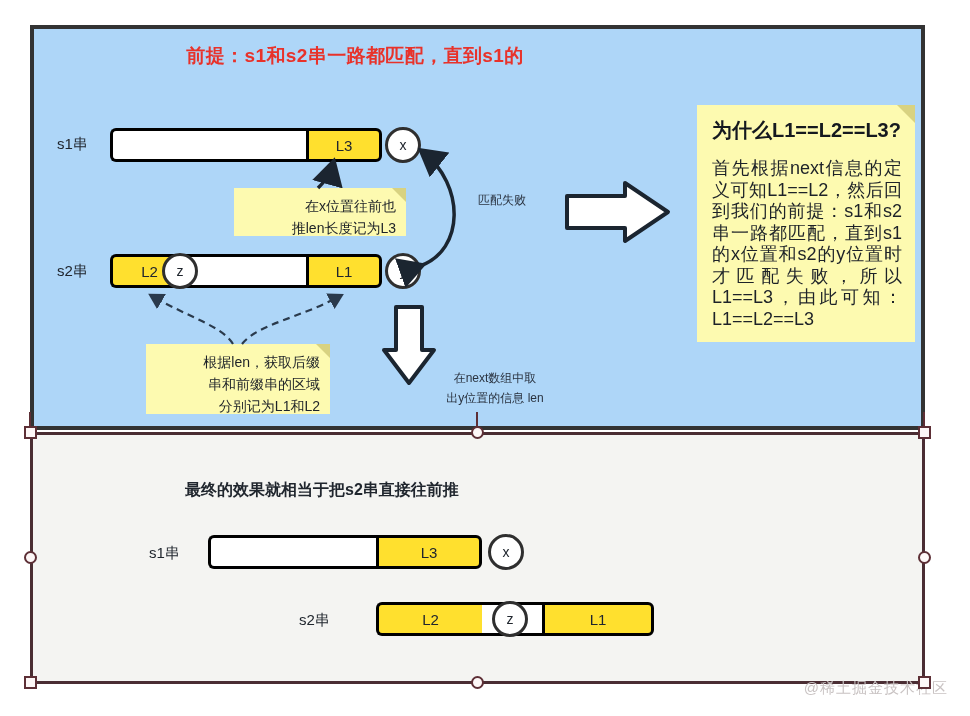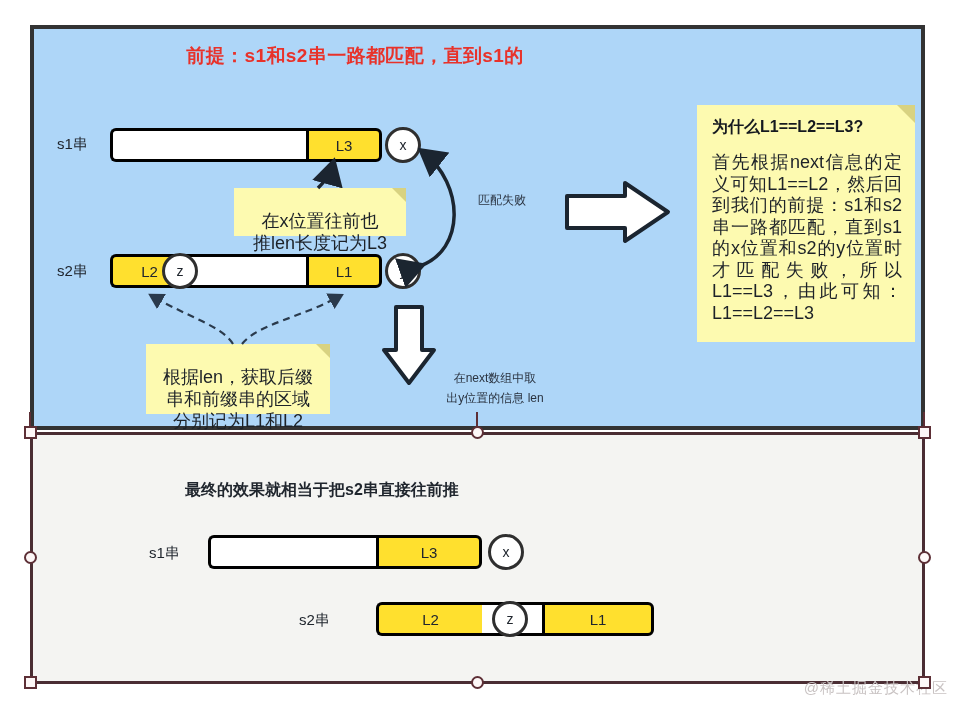--- a/index.html
+++ b/index.html
@@ -52,37 +52,37 @@
   .node{
     position:absolute;width:36px;height:36px;border-radius:50%;
     background:#ffffff;border:3px solid #2f2f2f;box-sizing:border-box;
     display:flex;align-items:center;justify-content:center;
     font-size:14px;color:#20262e;z-index:12;
   }
 
   
   .sticky{
     position:absolute;background:#fdfab0;box-sizing:border-box;
-    font-size:18px;color:#1d2228;line-height:22px;text-align:center;
-    padding:22px 10px;
+    font-size:14px;color:#1d2228;line-height:22px;text-align:right;
+    padding:7px 10px;
   }
   .sticky .fold{
     position:absolute;right:0;top:0;width:0;height:0;
     border-top:14px solid #d8d281;border-left:14px solid transparent;
   }
   .note-big{
     position:absolute;left:697px;top:105px;width:218px;height:237px;
     background:#fdfab0;box-sizing:border-box;padding:12px 13px 10px 15px;
     text-align:left;
   }
   .note-big .fold{
     position:absolute;right:0;top:0;width:0;height:0;
     border-top:18px solid #d8d281;border-left:18px solid transparent;
   }
-  .note-title{font-size:16px;font-weight:bold;color:#15191f;margin-bottom:14px;}
+  .note-title{font-size:20px;font-weight:bold;color:#15191f;margin-bottom:14px;}
   .note-body{font-size:18px;line-height:21.5px;color:#1d2228;text-align:justify;}
 
   
   .free-label{
     position:absolute;font-size:12px;color:#2a3340;line-height:20px;
     text-align:center;white-space:pre-line;
   }
 
   
   .bottom-title{

